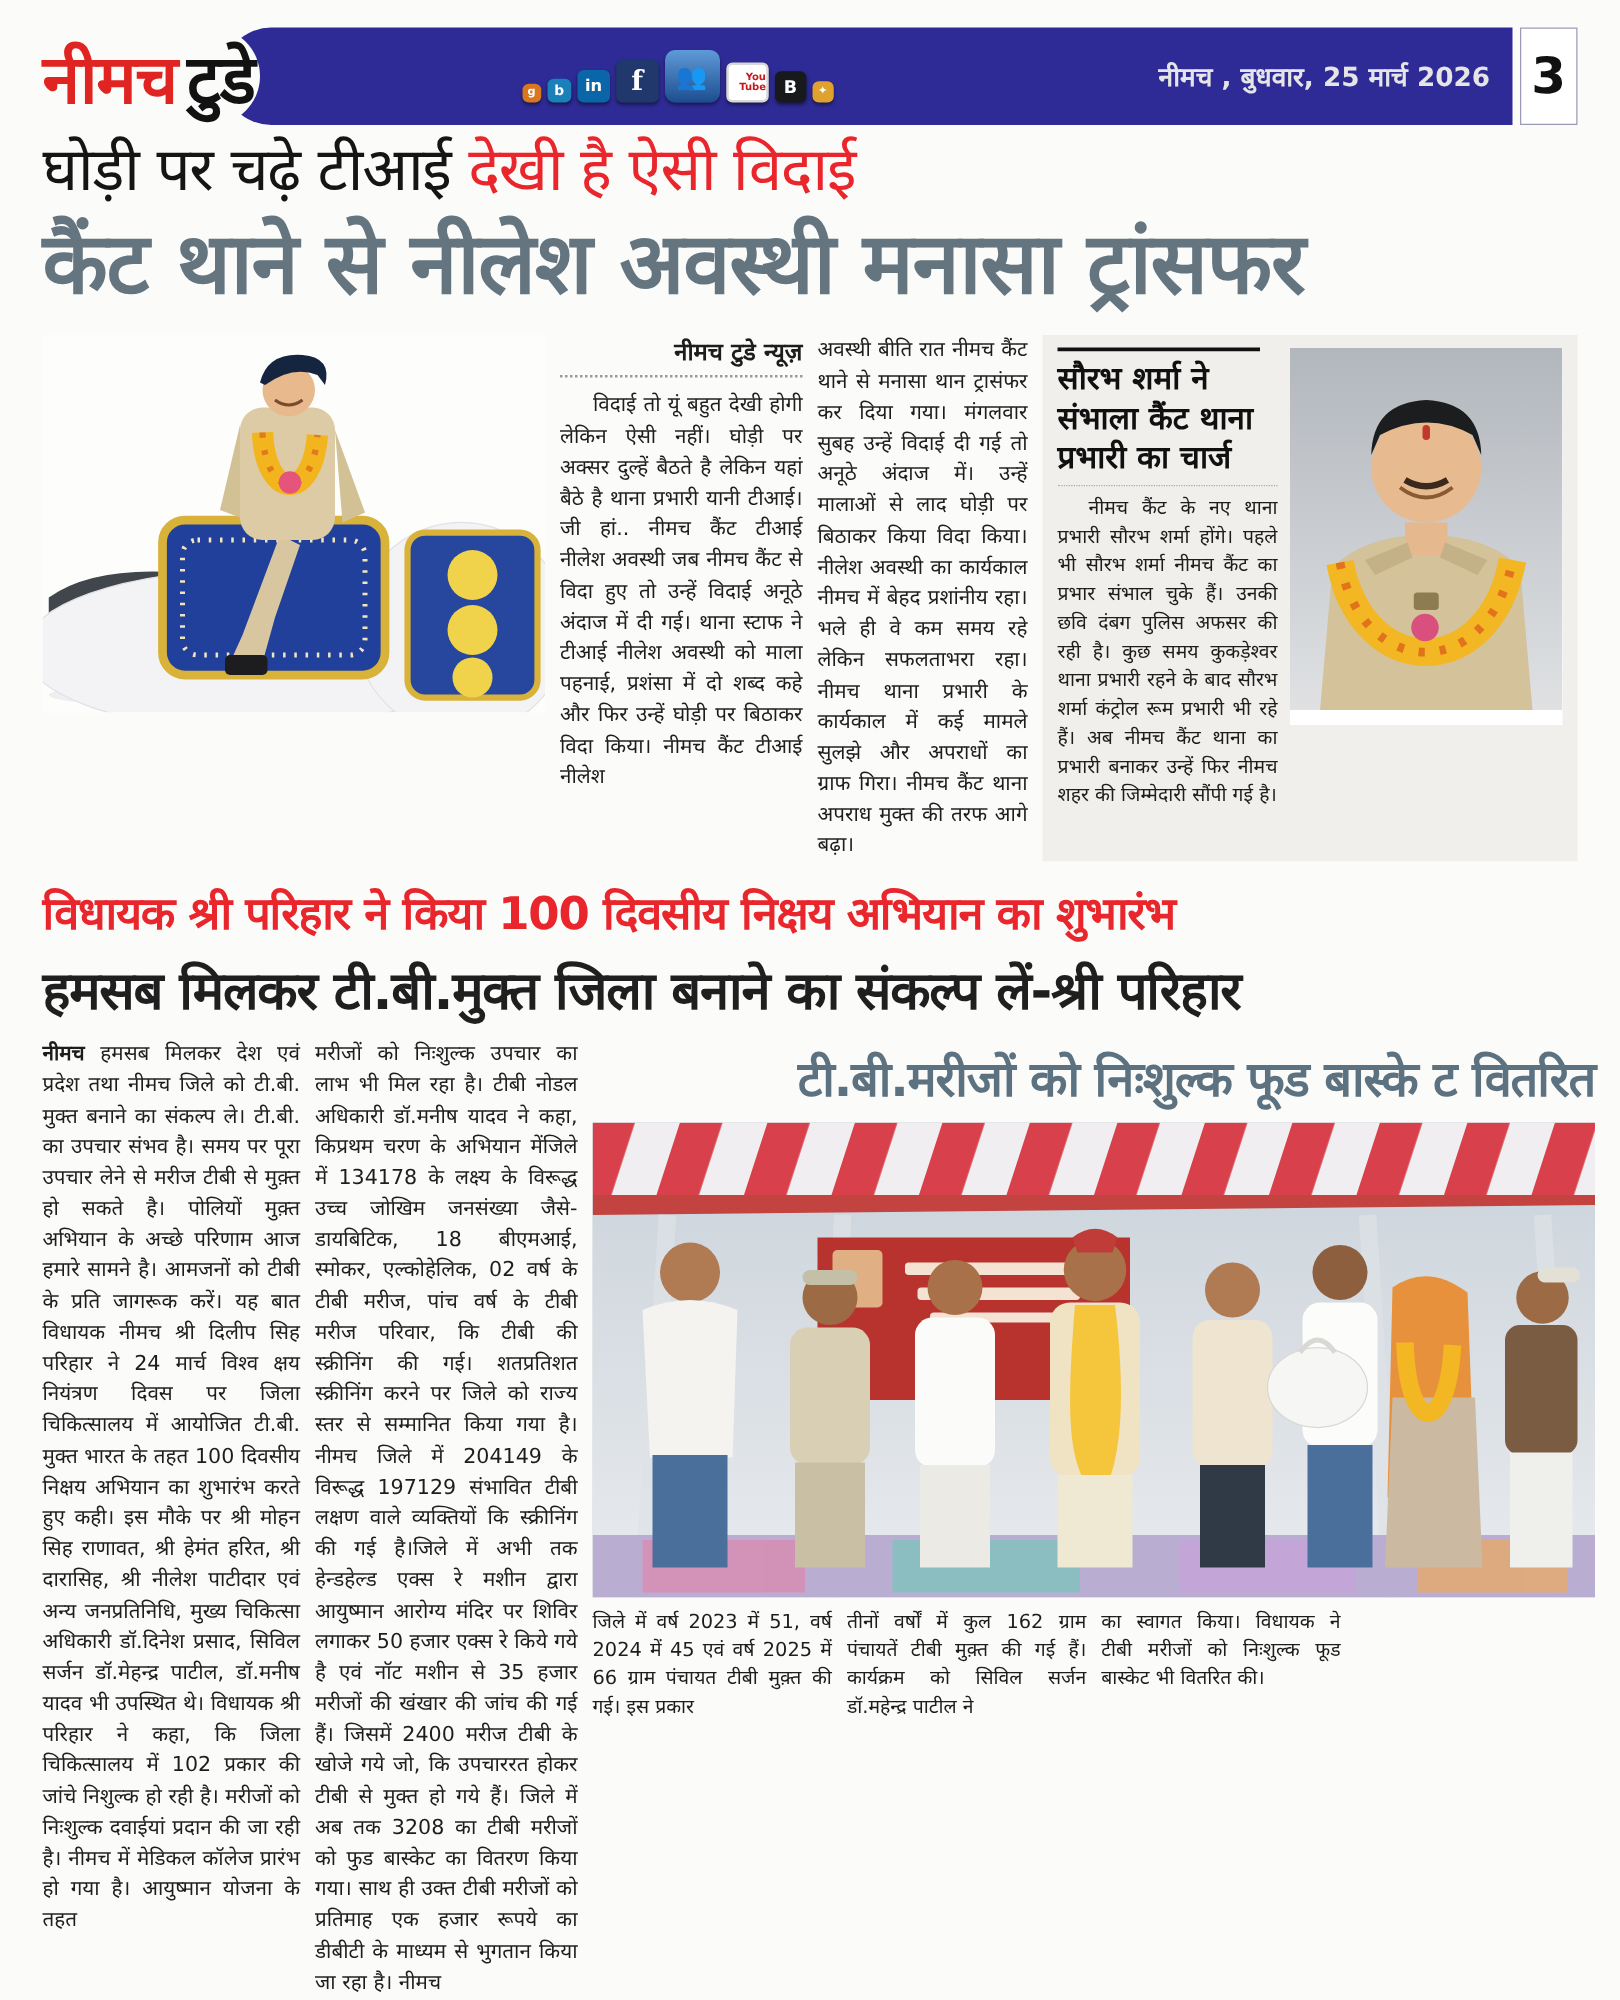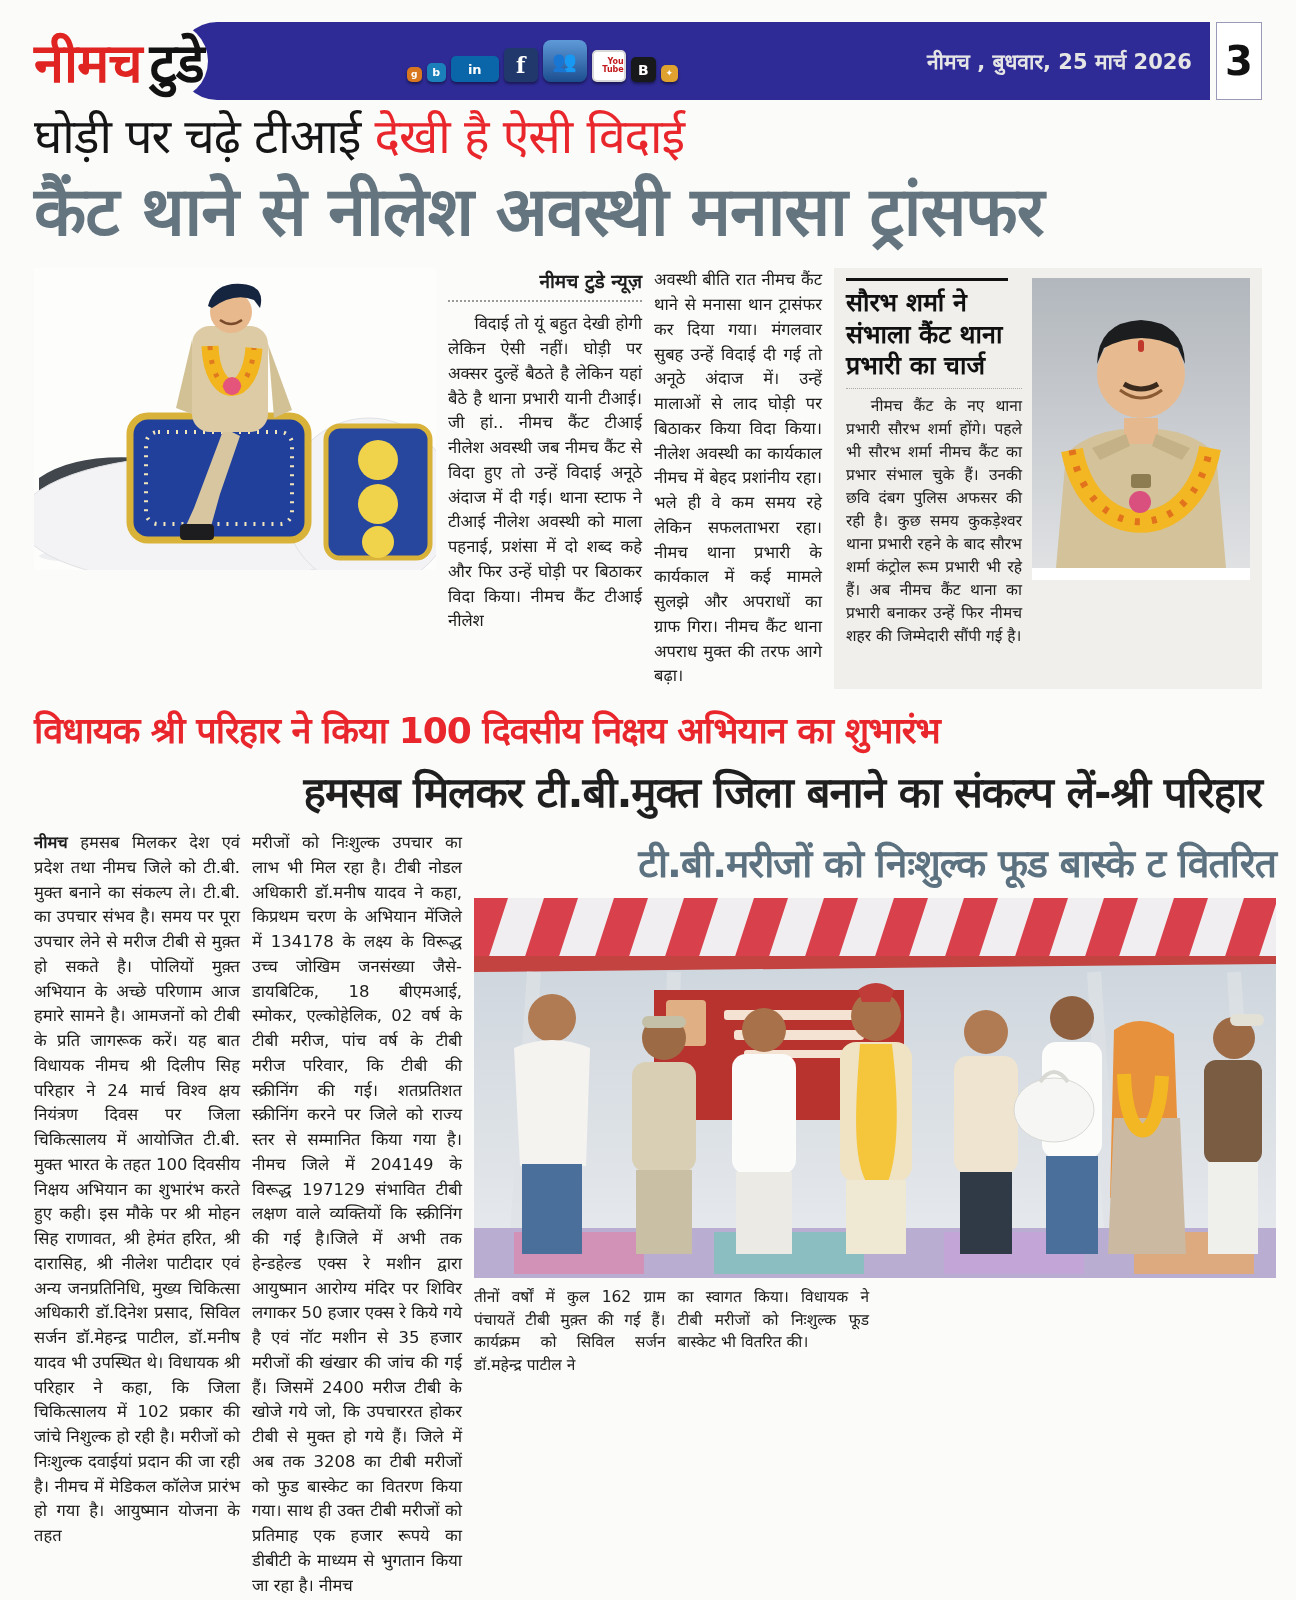--- a/index.html
+++ b/index.html
@@ -17,21 +17,21 @@
   
   .hdr{display:flex;align-items:stretch;height:78px;margin-bottom:6px}
   .mast{display:flex;align-items:center;white-space:nowrap;padding-right:4px;z-index:2;background:#fbfbf9;border-radius:0 40px 40px 0}
   .mast .red{color:var(--mast_red);font-size:54px;font-weight:900;letter-spacing:-1px}
   .mast .blk{color:#121212;font-size:54px;font-weight:900;margin-left:8px;letter-spacing:-1px}
   .bluebar{flex:1;background:var(--bar_blue);border-radius:44px 0 0 44px;margin-left:-30px;display:flex;align-items:center;justify-content:space-between;padding:0 18px 0 60px;position:relative}
   .social{display:flex;align-items:flex-end;gap:5px;margin:0 auto;transform:translateX(-40px)}
   .sicon{display:flex;align-items:center;justify-content:center;color:#fff;font-weight:bold;border-radius:5px;box-shadow:0 2px 3px rgba(0,0,0,.45);line-height:1}
   .s1{width:15px;height:15px;background:#d8771f;font-size:9px}
   .s2{width:19px;height:19px;background:#1b7fb9;font-size:11px}
-  .s3{width:48px;height:26px;background:#0a66a8;font-size:13px}
+  .s3{width:26px;height:26px;background:#0a66a8;font-size:13px}
   .s4{width:34px;height:34px;background:#20386b;font-size:22px;font-family:"DejaVu Serif","Liberation Serif",serif}
   .s5{width:44px;height:42px;background:linear-gradient(180deg,#5f9ad8,#1c4e8f);font-size:20px;border-radius:8px}
   .s6{width:34px;height:32px;background:#fff;color:#c2191c;font-size:8px;text-align:right;border:2px solid #d8d8d8}
   .s7{width:25px;height:25px;background:#18191b;font-size:14px}
   .s8{width:17px;height:17px;background:#e0a22e;font-size:9px}
   .dateline{color:#e5e5e5;font-size:21px;font-weight:bold;white-space:nowrap}
   .pagebox{width:46px;background:#fff;border:1px solid #9a9ab8;margin-left:6px;display:flex;align-items:center;justify-content:center;font-size:40px;font-weight:900;color:#111}
 
   
   .h1line1{font-size:48px;font-weight:400;letter-spacing:-1px;line-height:1.28;white-space:nowrap}
@@ -49,21 +49,21 @@
 
   .sidebox{background:var(--box_bg);padding:10px 12px;display:grid;grid-template-columns:1fr 218px;gap:10px}
   .sb-rule{border-top:3px solid #111;width:92%;margin-bottom:6px}
   .sb-title{font-size:25px;font-weight:900;line-height:1.25;color:#101010}
   .sb-dot{border-bottom:1px dotted #aaa;margin:7px 0 6px}
   .sb-body{font-size:15.5px;line-height:1.48;text-align:justify}
   .sb-photo{height:100%;min-height:280px;overflow:hidden}
 
   
   .h2red{font-size:36px;font-weight:900;color:var(--headline_red);margin-top:16px;letter-spacing:-1px;white-space:nowrap}
-  .h2blk{font-size:42px;font-weight:900;color:#1f1f1f;text-align:right;margin-top:8px;letter-spacing:-1px;white-space:nowrap}
+  .h2blk{font-size:42px;font-weight:900;color:#1f1f1f;text-align:left;margin-top:8px;letter-spacing:-1px;white-space:nowrap}
 
   
   .a2{display:grid;grid-template-columns:206px 210px 1fr;gap:12px;margin-top:12px}
   .h3blue{font-size:39px;font-weight:900;color:#5d7280;text-align:right;letter-spacing:-1px;margin:4px 0 10px;white-space:nowrap}
   .a2photo{height:380px;overflow:hidden;background:#cfd5da}
   .caps{display:grid;grid-template-columns:1fr 1fr 1fr 1fr;gap:12px;margin-top:8px}
   .cap{font-size:15.5px;line-height:1.45;text-align:justify}
   figure[data-name]{margin:0}
 </style>
 </head>
@@ -253,19 +253,20 @@
             <path d="M640,220 L706,220 L712,356 L634,356 Z" fill="#cbb9a2"></path>
             <path d="M650,176 C652,250 684,252 688,178" stroke="#f3b723" stroke-width="14" fill="none"></path>
 
             <ellipse cx="580" cy="212" rx="40" ry="32" fill="#f6f6f4" stroke="#d8d8d4"></ellipse>
             <path d="M566,184 q14,-20 28,0" stroke="#d8d8d4" stroke-width="4" fill="none"></path>
           </g>
         </svg>
       </figure>
 
       <div class="caps" data-name="photo-caption-row">
+        <div class="cap" data-name="caption-col-1">जिले में वर्ष 2023 में 51, वर्ष 2024 में 45 एवं वर्ष 2025 में 66 ग्राम पंचायत टीबी मुक़्त की गई। इस प्रकार</div>
         <div class="cap" data-name="caption-col-2">तीनों वर्षों में कुल 162 ग्राम पंचायतें टीबी मुक़्त की गई हैं। कार्यक्रम को सिविल सर्जन डॉ.महेन्द्र पाटील ने</div>
         <div class="cap" data-name="caption-col-4">का स्वागत किया। विधायक ने टीबी मरीजों को निःशुल्क फूड बास्केट भी वितरित की।</div>
       </div>
     </div>
   </div>
 
 </div>
 
 </body></html>

